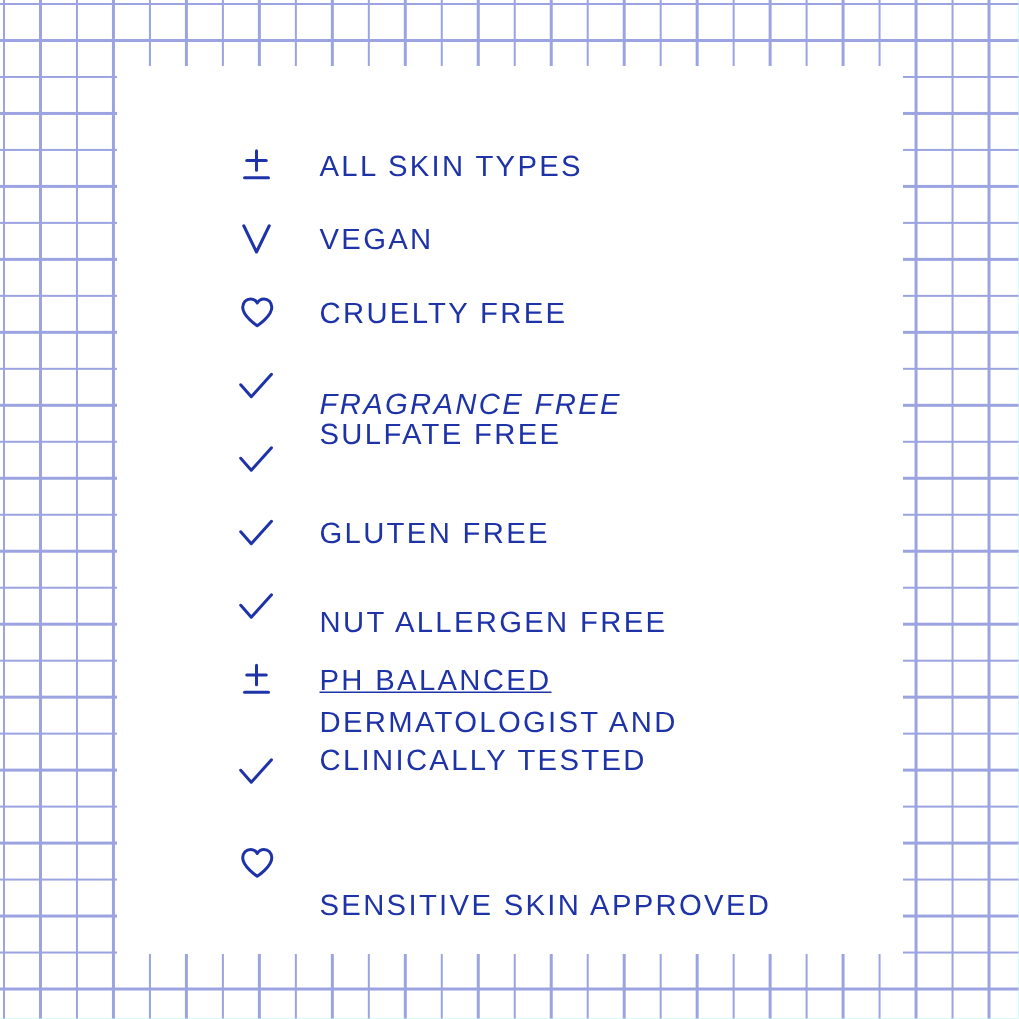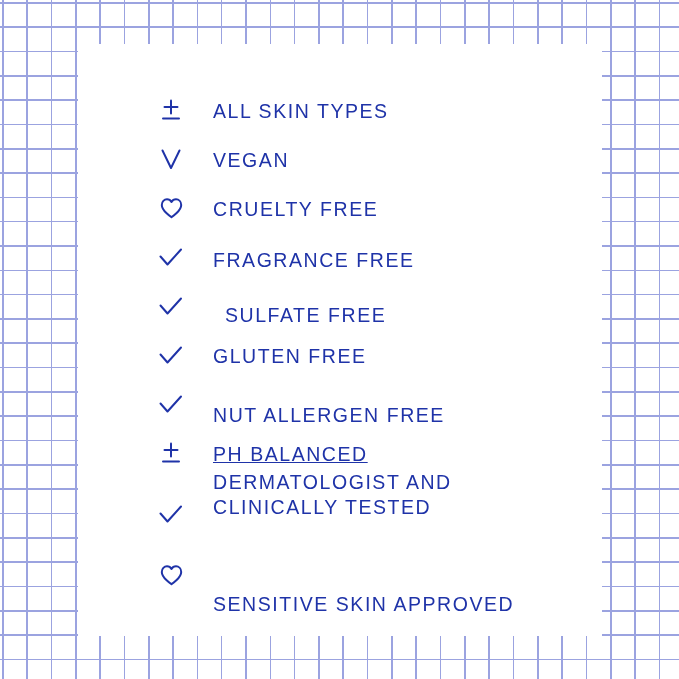--- a/index.html
+++ b/index.html
@@ -125,29 +125,29 @@
             </svg>
           </span>
           <span class="benefit-label" style="top: 153px; text-align: center;">CRUELTY FREE</span>
         </div>
         <div class="benefit-row" style="top: 0px;">
           <span class="benefit-icon" style="top: 200px; height: 26px;">
             <svg width="24" height="18" viewBox="0 0 24 18" fill="none" stroke="#1f33a8" stroke-width="2" stroke-linecap="round" stroke-linejoin="round">
               <polyline points="1.5,8.5 8.5,16.5 22,1.5"></polyline>
             </svg>
           </span>
-          <span class="benefit-label" style="top: 204px;">FRAGRANCE FREE</span>
+          <span class="benefit-label" style="top: 214px; font-style: italic;">FRAGRANCE FREE</span>
         </div>
         <div class="benefit-row" style="top: 0px;">
           <span class="benefit-icon" style="top: 249px; height: 26px;">
             <svg width="24" height="18" viewBox="0 0 24 18" fill="none" stroke="#1f33a8" stroke-width="2" stroke-linecap="round" stroke-linejoin="round">
               <polyline points="1.5,8.5 8.5,16.5 22,1.5"></polyline>
             </svg>
           </span>
-          <span class="benefit-label" style="top: 259px; margin-left: 12px;">SULFATE FREE</span>
+          <span class="benefit-label" style="top: 234px;">SULFATE FREE</span>
         </div>
         <div class="benefit-row" style="top: 0px;">
           <span class="benefit-icon" style="top: 298px; height: 26px;">
             <svg width="24" height="18" viewBox="0 0 24 18" fill="none" stroke="#1f33a8" stroke-width="2" stroke-linecap="round" stroke-linejoin="round">
               <polyline points="1.5,8.5 8.5,16.5 22,1.5"></polyline>
             </svg>
           </span>
           <span class="benefit-label" style="top: 300px;">GLUTEN FREE</span>
         </div>
         <div class="benefit-row" style="top: 0px;">

